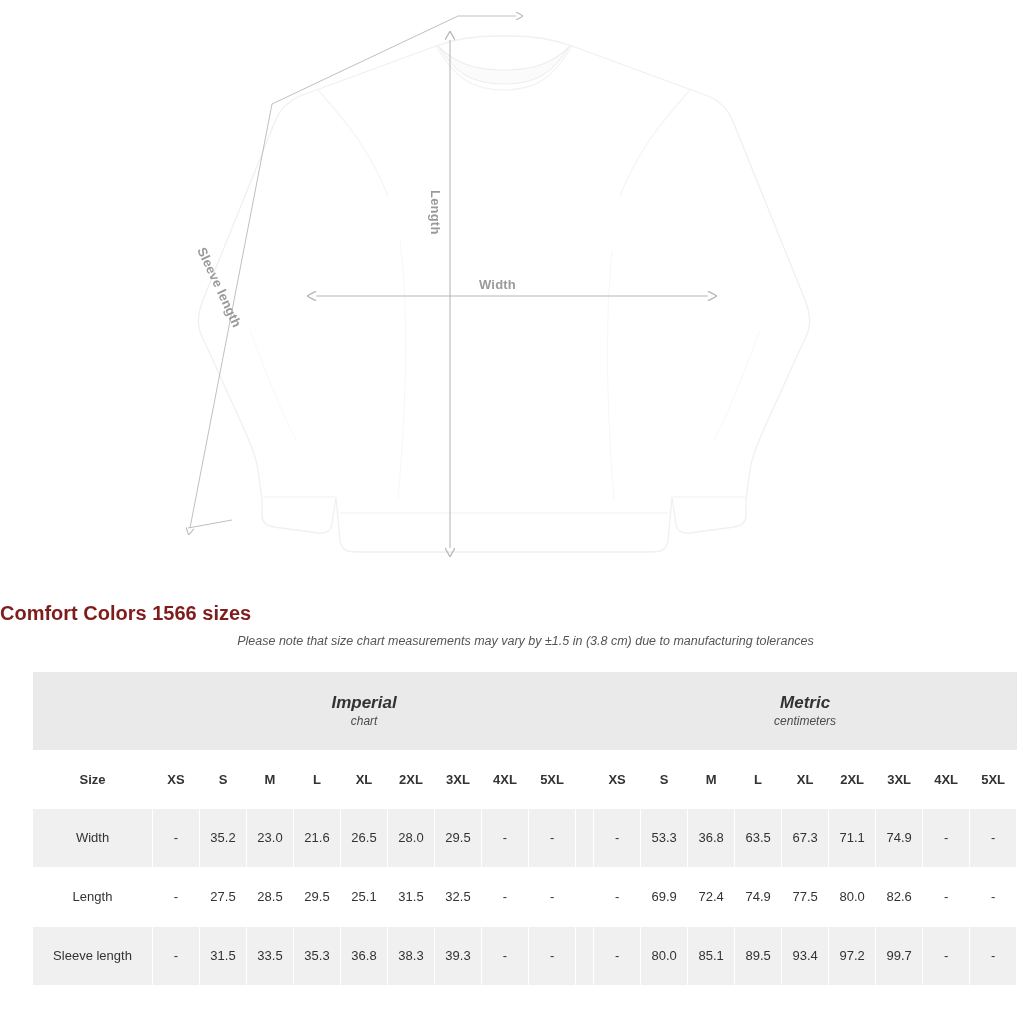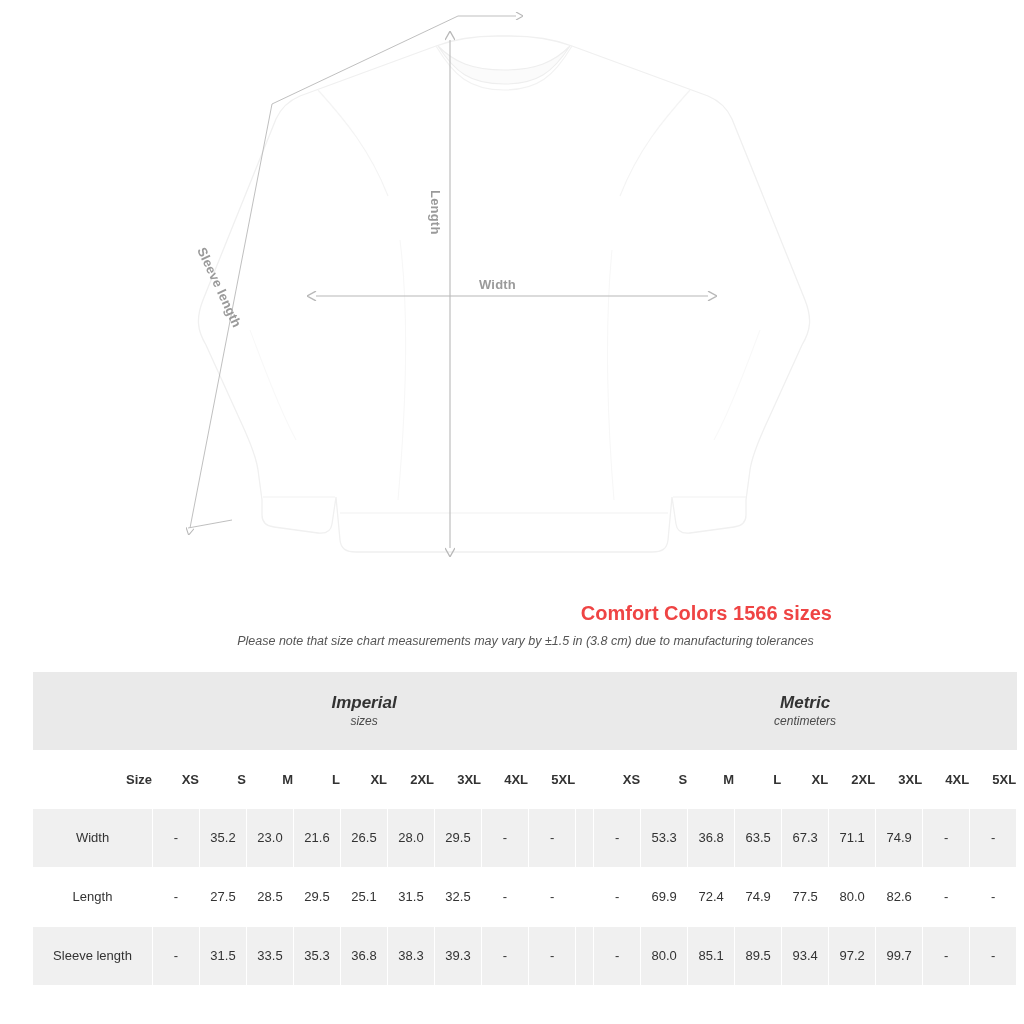--- a/index.html
+++ b/index.html
@@ -42,24 +42,24 @@
     left: 208px; top: 245px;
     transform: rotate(65deg);
     transform-origin: left top;
   }
 
   
   #title {
     position: absolute;
     left: 0; top: 602px;
     width: 832px;
-    text-align: right;
+    text-align: left;
     font-size: 20px;
     font-weight: bold;
-    color: #ef4444;
+    color: #7f1d1d;
   }
   #subtitle {
     position: absolute;
     left: 0; top: 634px;
     width: 1024px;
     text-align: center;
     font-size: 12.5px;
     font-style: italic;
     color: #555555;
     padding-left: 27px;
@@ -98,21 +98,21 @@
     line-height: 1.25;
   }
   .sys-head .sys-unit {
     font-size: 12px;
     font-style: italic;
     color: #4a4a4a;
     line-height: 1.4;
   }
   .spacer-col { width: 18px; background: #eaeaea; border: none !important; }
 
-  tr.head-row td { height: 58px; background: #ffffff; text-align: right; }
+  tr.head-row td { height: 58px; background: #ffffff; }
   tr.head-row td.rowlabel,
   tr.head-row td.sizecell {
     background: #ffffff;
     font-weight: bold;
     font-size: 13px;
     color: #333333;
   }
 
   td.rowlabel {
     font-weight: bold;
@@ -240,21 +240,21 @@
         <col style="width:47px">
           <col style="width:47px">
           <col style="width:47px">
       </colgroup>
 
       <tbody>
           <tr>
         <td class="sys-head"></td>
         <td class="sys-head" colspan="9">
           <div class="sys-name">Imperial</div>
-          <div class="sys-unit">sizes</div>
+          <div class="sys-unit">chart</div>
         </td>
         <td class="spacer-col"></td>
         <td class="sys-head" colspan="9">
           <div class="sys-name">Metric</div>
           <div class="sys-unit">centimeters</div>
         </td>
       </tr>
 
       <tr class="head-row">
         <td class="rowlabel">Size</td>

